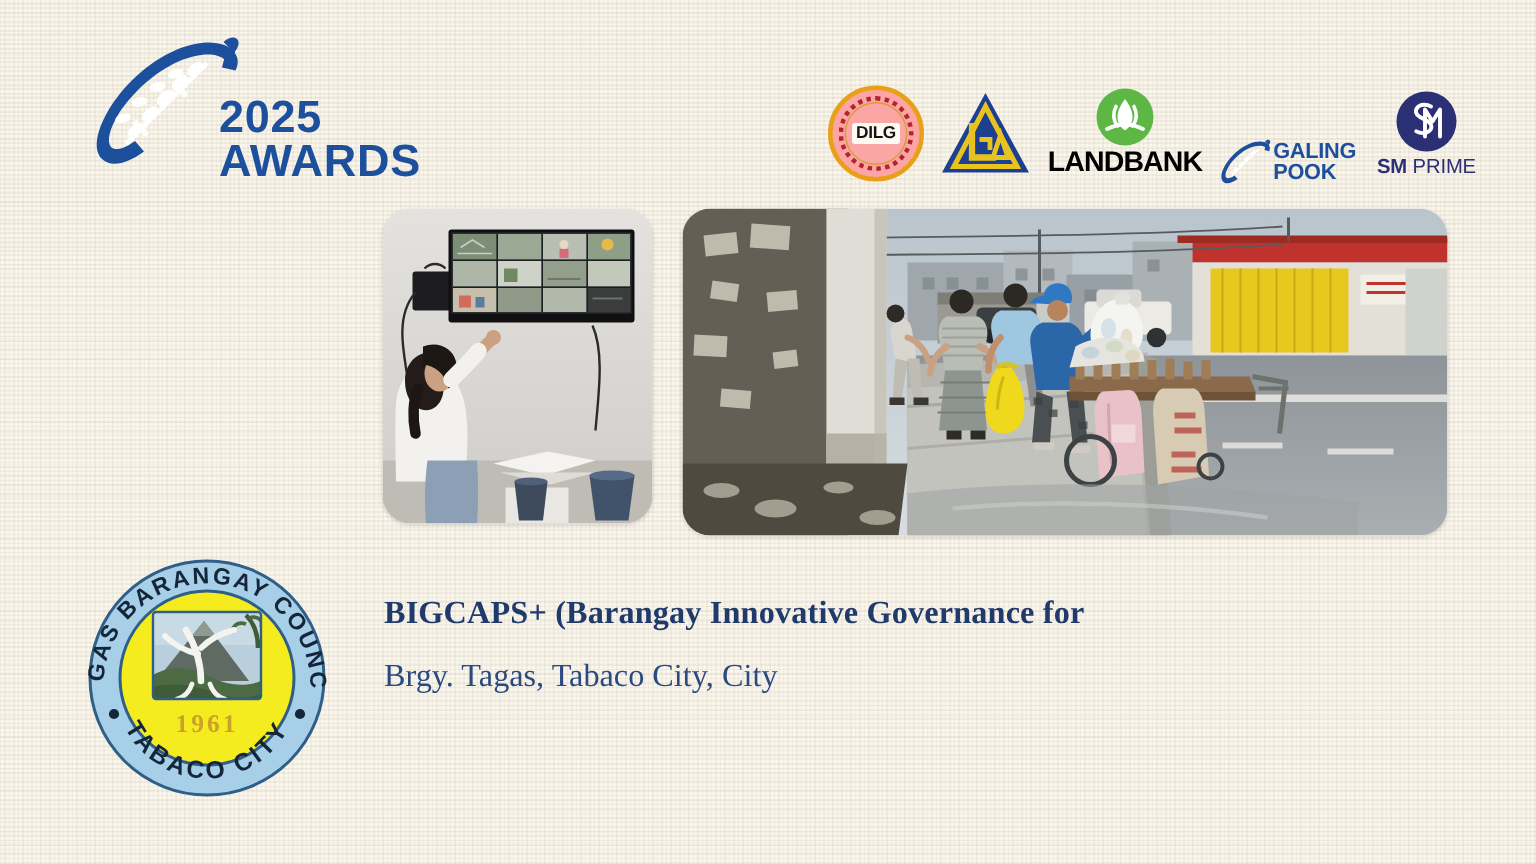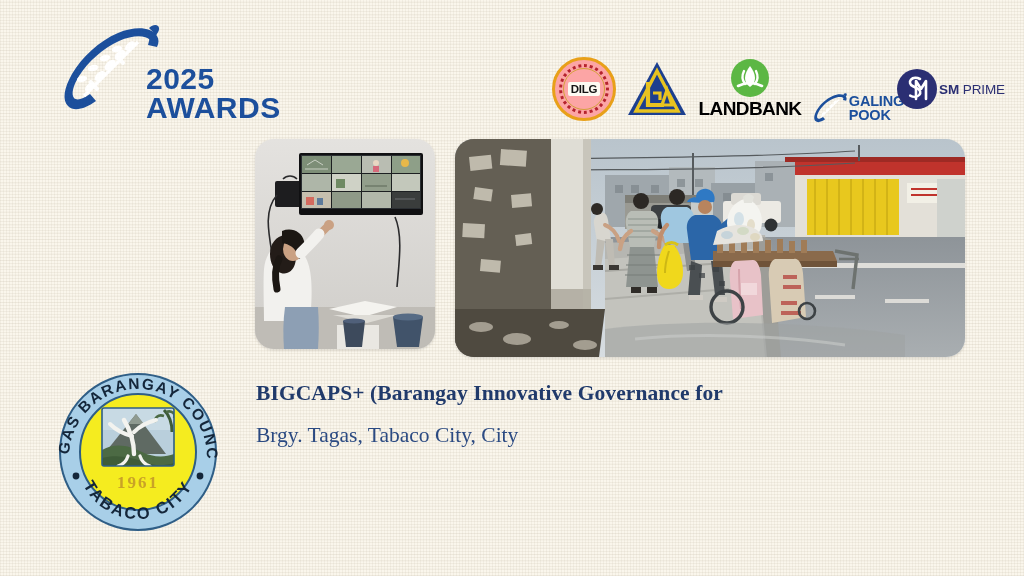--- a/index.html
+++ b/index.html
@@ -52,39 +52,39 @@
     display:flex;align-items:center;justify-content:center;position:relative;}
   .lb-word{font-size:19px;font-weight:bold;color:#000000;letter-spacing:-.6px;}
 
   
   .gp-small{display:flex;align-items:flex-end;gap:1px;width:92px;}
   .gp-small .gs{width:40px;height:36px;}
   .gp-small .gtxt{color:#1c4f9c;font-weight:bold;font-size:14.5px;
     line-height:.96;letter-spacing:-.2px;padding-bottom:3px;}
 
   
-  .smprime{display:flex;flex-direction:row;align-items:center;gap:2px;width:74px;}
+  .smprime{display:flex;flex-direction:column;align-items:center;gap:2px;width:74px;}
   .sm-circle{width:40px;height:40px;border-radius:50%;background:#2b2f73;
     display:flex;align-items:center;justify-content:center;}
   .sm-word{font-size:13.5px;color:#2b2f73;letter-spacing:-.1px;white-space:nowrap;}
   .sm-word b{font-weight:bold;}
   .sm-word span{font-weight:normal;}
 
   
   .photo{position:absolute;border-radius:19px;overflow:hidden;
     box-shadow:0 1px 3px rgba(0,0,0,.14);}
   .photo-left{left:255px;top:139px;width:180px;height:210px;}
   .photo-right{left:455px;top:139px;width:510px;height:218px;}
   .ph-svg{display:block;width:100%;height:100%;}
 
   
   .seal{position:absolute;left:44px;top:358px;width:188px;height:188px;}
 
   
-  .titleblock{position:absolute;left:256px;top:381px;width:640px;}
+  .titleblock{position:absolute;left:256px;top:396px;width:640px;}
   .t-main{font-family:"Liberation Serif",serif;font-weight:bold;
     font-size:21.5px;line-height:1.17;color:#203a6b;letter-spacing:.1px;}
   .t-sub{font-family:"Liberation Serif",serif;font-weight:bold;
     font-size:15px;line-height:1.2;color:#203a6b;margin-top:2px;}
   .t-loc{font-family:"Liberation Serif",serif;font-weight:normal;
     font-size:21.5px;line-height:1.2;color:#2b4a82;margin-top:17px;}
 </style>
 </head>
 <body>
 

